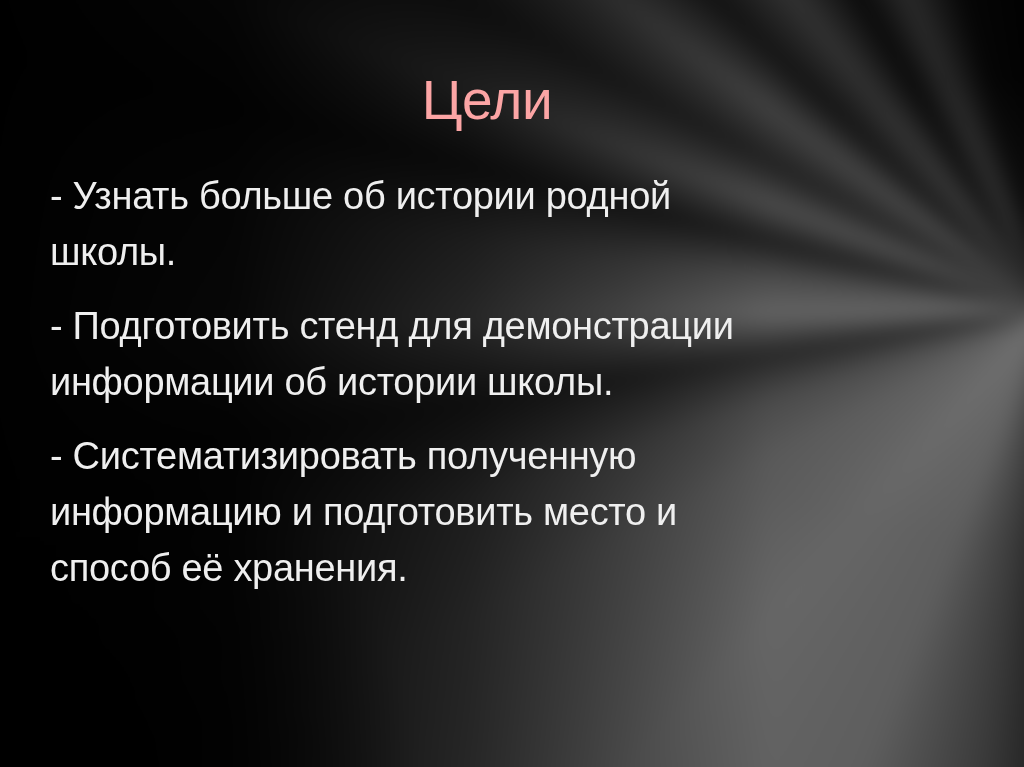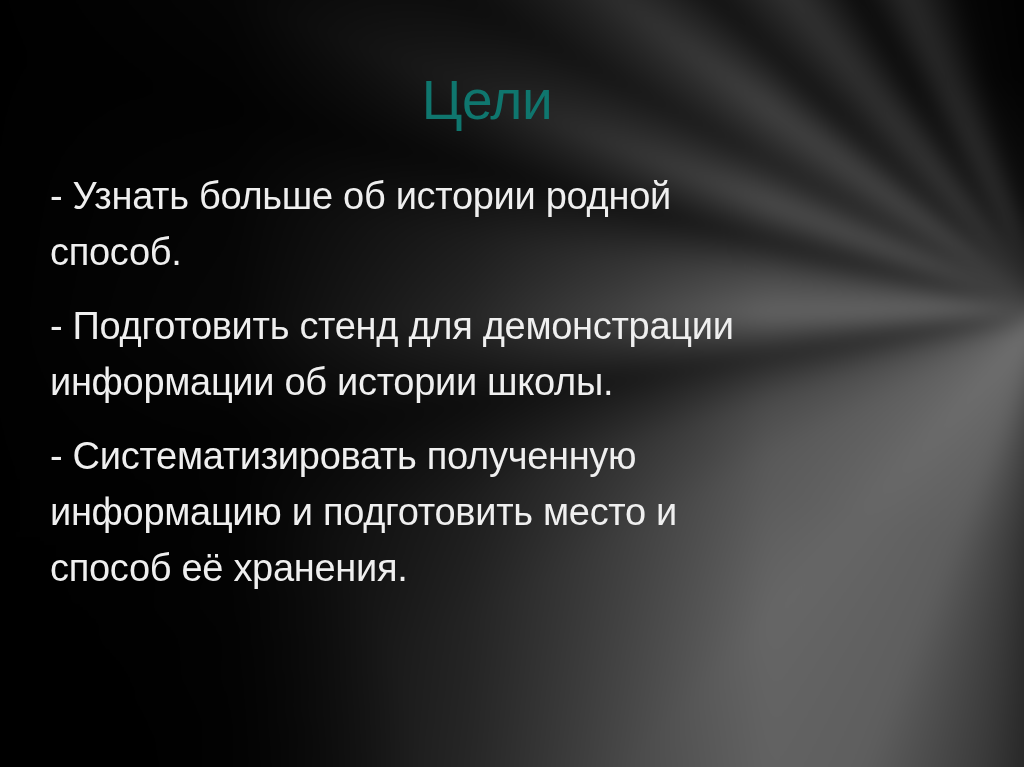--- a/index.html
+++ b/index.html
@@ -58,21 +58,21 @@
   .title {
     position: absolute;
     top: 68px;
     left: 50px;
     width: 874px;
     margin: 0;
     text-align: center;
     font-size: 55px;
     font-weight: 400;
     letter-spacing: -0.5px;
-    color: #0f766e;
+    color: #fca5a5;
   }
 
   .content {
     position: absolute;
     top: 168px;
     left: 50px;
     width: 880px;
   }
   .content p {
     margin: 0 0 18px 0;
@@ -88,21 +88,21 @@
 <body>
 
 <div class="slide">
 
   <div class="bg"></div>
 
   <h1 class="title">Цели</h1>
 
   <div class="content">
     <p>- Узнать больше об истории родной
-способ.</p>
+школы.</p>
     <p>- Подготовить стенд для демонстрации
 информации об истории школы.</p>
     <p>- Систематизировать полученную
 информацию и подготовить место и
 способ её хранения.</p>
   </div>
 
 </div>
 
 </body></html>

